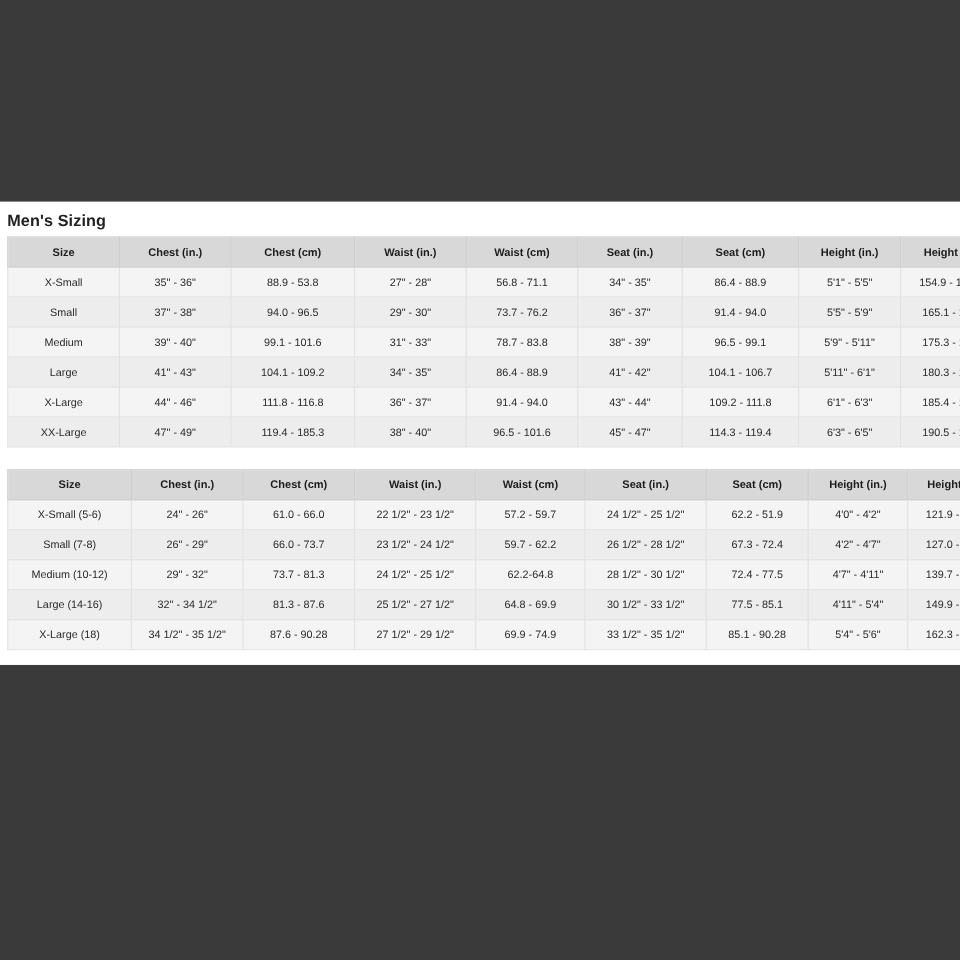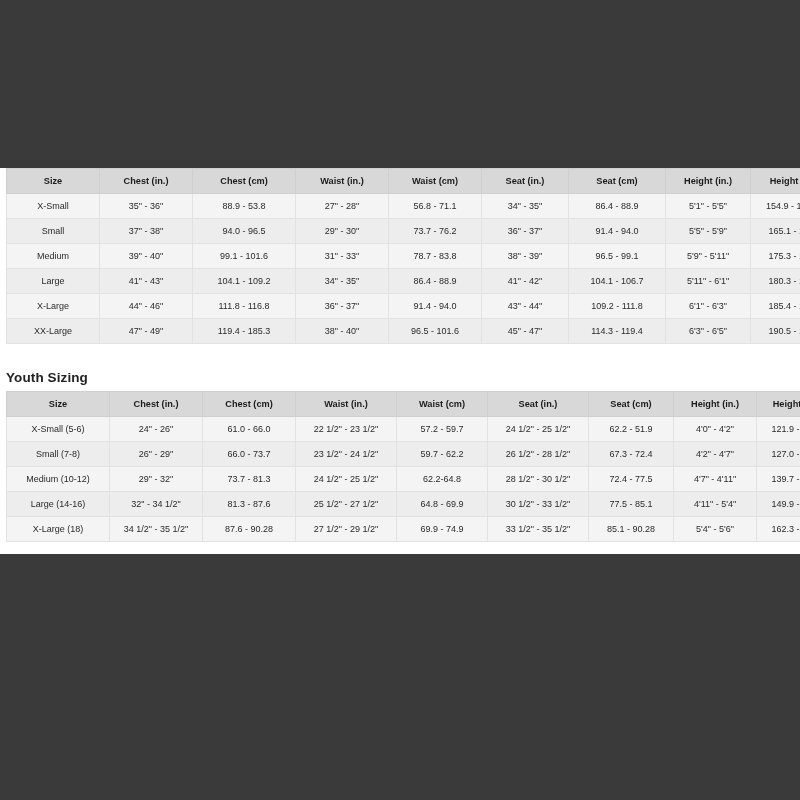--- a/index.html
+++ b/index.html
@@ -69,20 +69,21 @@
   .spacer-lg { height: 18px; }
   .white-fill { background: #ffffff; }
 </style>
 </head>
 <body>
 
 <div class="page">
   <div class="content">
 
     <div class="section">
+      <div class="section-title">Men's Sizing</div>
       <table class="size-table">
         <thead>
           <tr>
             <th style="width:88px">Size</th>
             <th style="width:88px">Chest (in.)</th>
             <th style="width:98px">Chest (cm)</th>
             <th style="width:88px">Waist (in.)</th>
             <th style="width:88px">Waist (cm)</th>
             <th style="width:82px">Seat (in.)</th>
             <th style="width:92px">Seat (cm)</th>
@@ -157,21 +158,20 @@
             <td>6'3" - 6'5"</td>
             <td>190.5 - 195.6</td>
           </tr>
         </tbody>
       </table>
     </div>
 
     <div class="spacer-lg white-fill"></div>
 
     <div class="section">
-      <div class="section-title">Youth Sizing</div>
       <table class="size-table">
         <thead>
           <tr>
             <th style="width:98px">Size</th>
             <th style="width:88px">Chest (in.)</th>
             <th style="width:88px">Chest (cm)</th>
             <th style="width:96px">Waist (in.)</th>
             <th style="width:86px">Waist (cm)</th>
             <th style="width:96px">Seat (in.)</th>
             <th style="width:80px">Seat (cm)</th>

